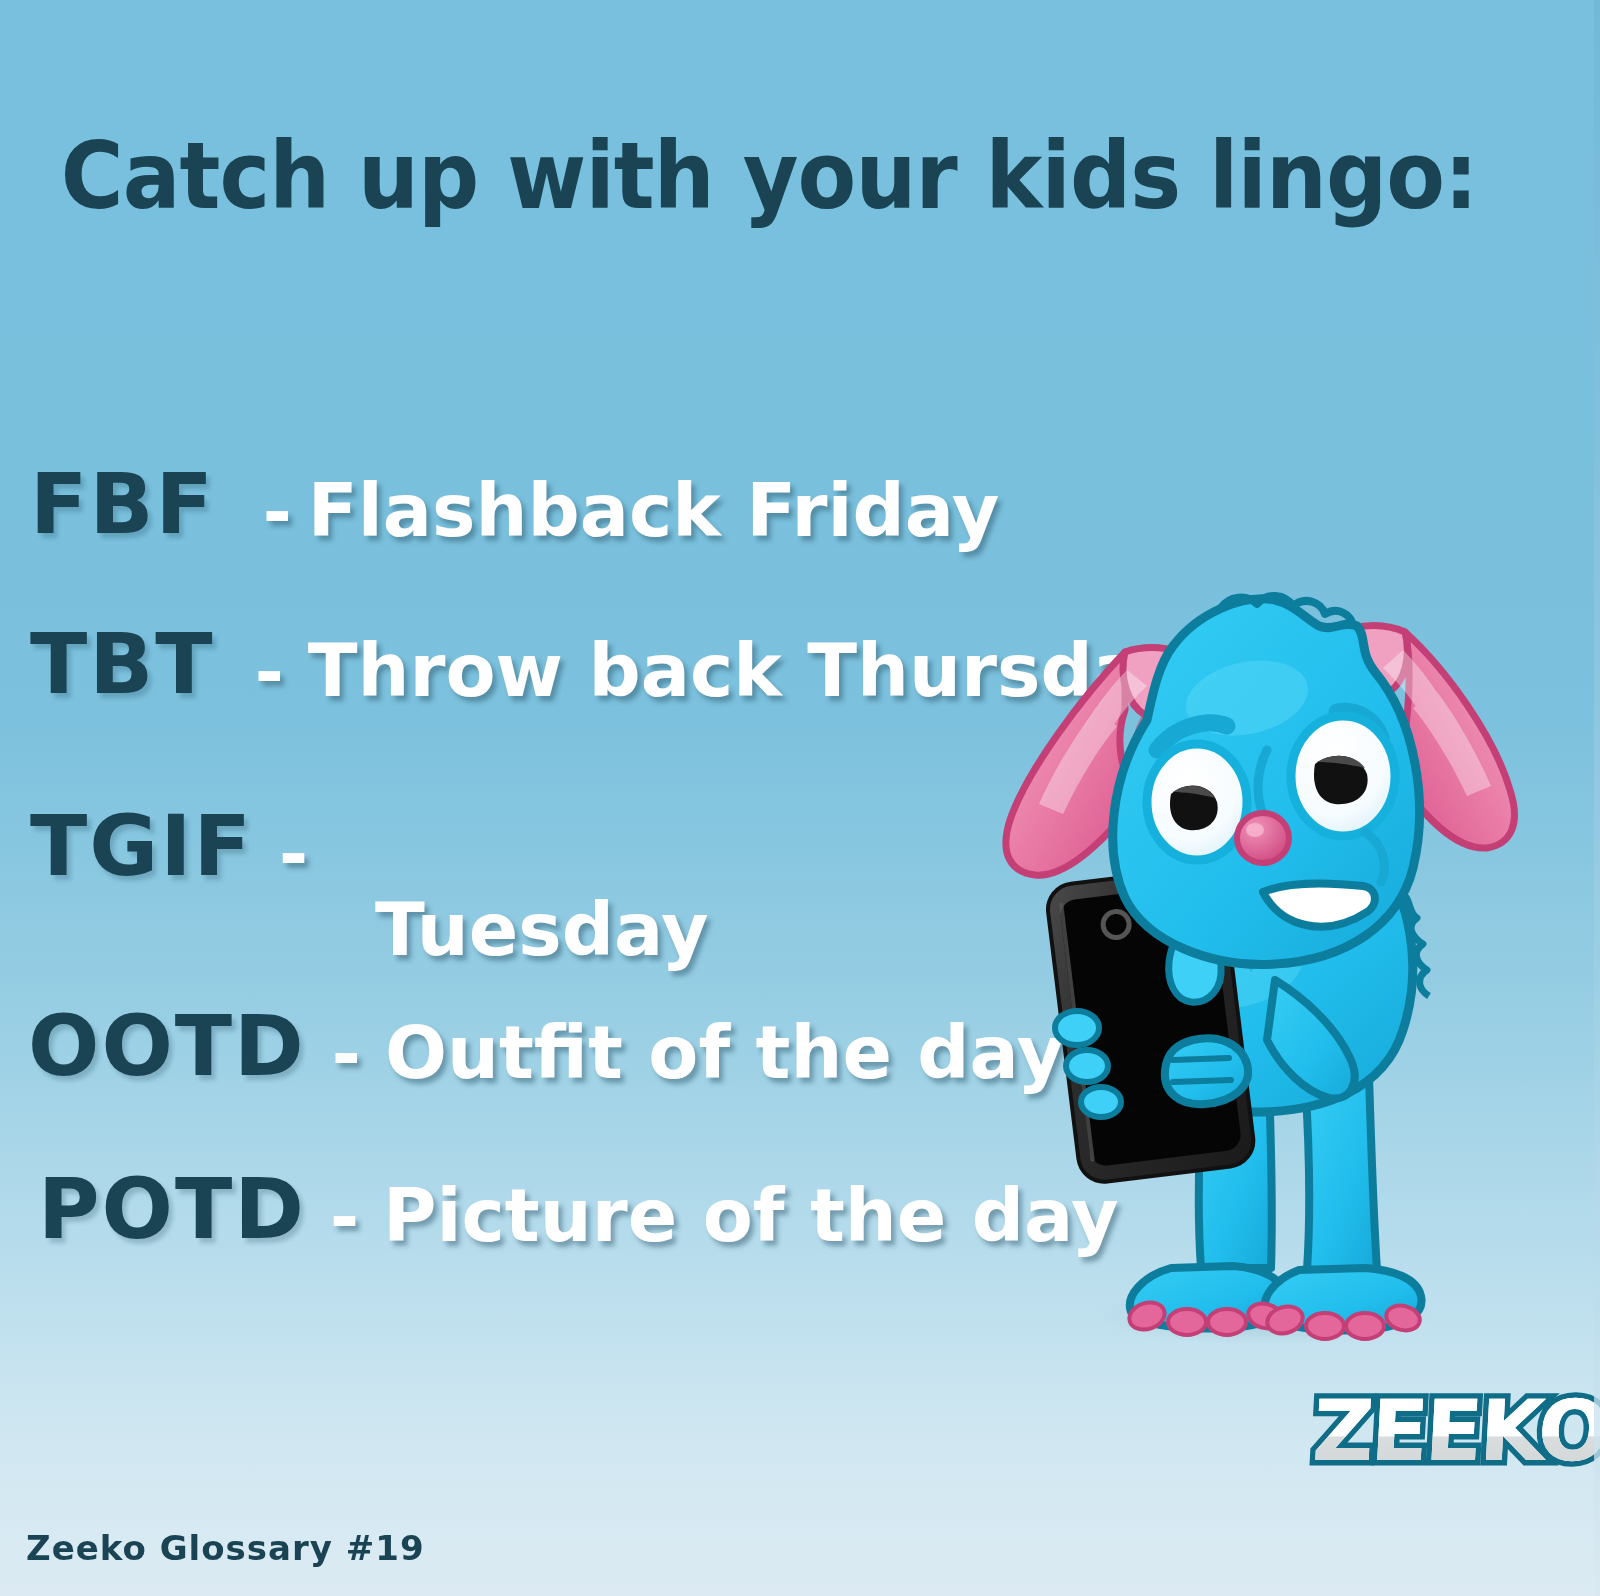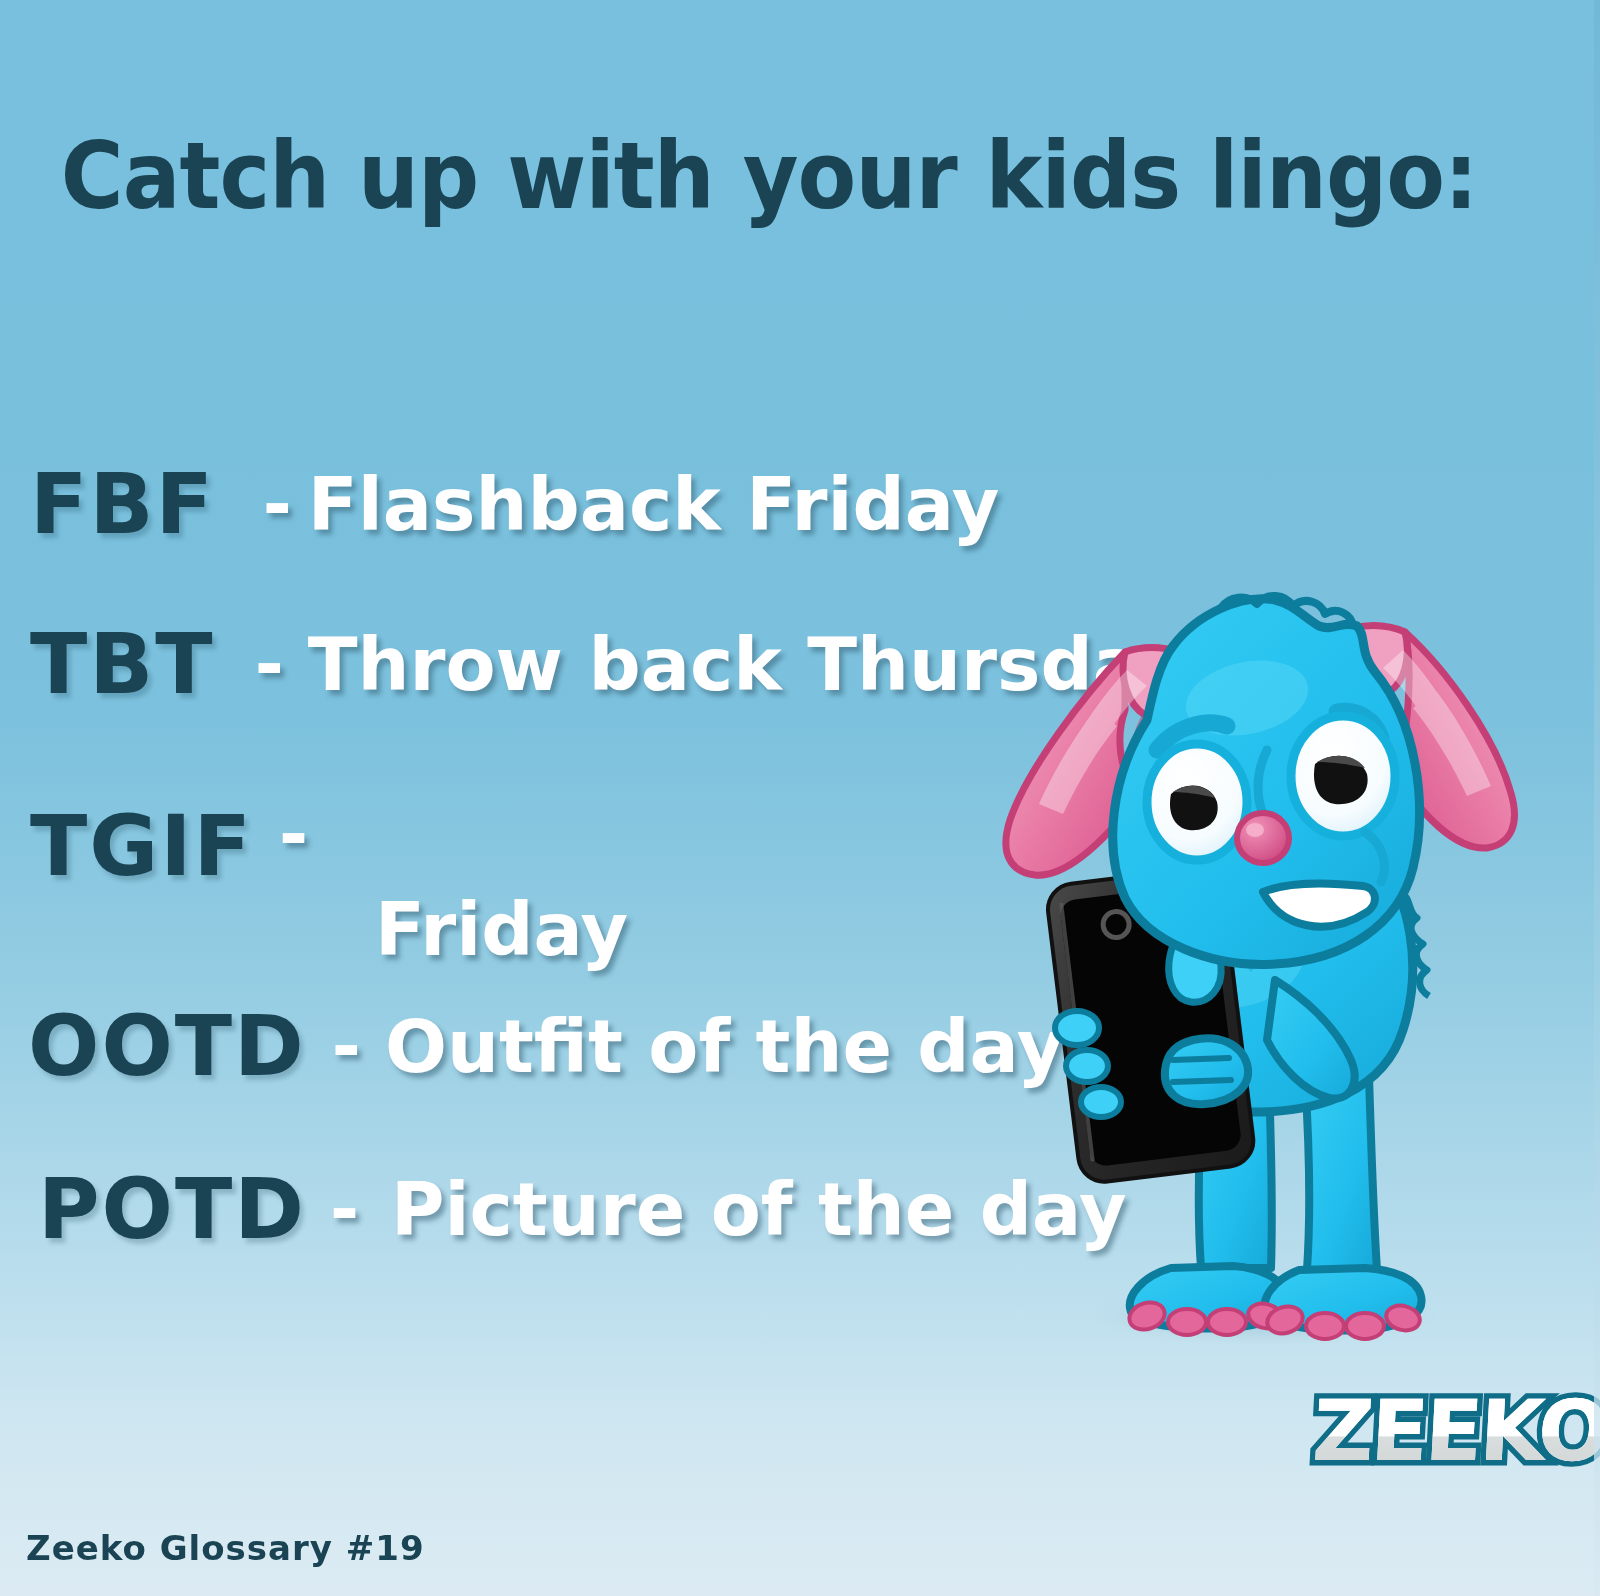--- a/index.html
+++ b/index.html
@@ -45,21 +45,21 @@
     white-space:nowrap;
   }
 
   
   #list {
     position:absolute; top:455px; left:0; width:1080px;
   }
   .row {
     position:relative;
     display:flex;
-    align-items:center;
+    align-items:flex-end;
     height:auto;
   }
   .acro {
     font-size:84px; font-weight:bold;
     color:#1a4454;
     letter-spacing:2px;
     text-shadow:4px 5px 4px rgba(20,60,78,.22);
     white-space:nowrap;
     font-family:"DejaVu Sans", sans-serif;
   }
@@ -174,33 +174,33 @@
       <span class="acro">TBT</span>
       <span class="dash">-</span>
       <span class="def" style="margin-left:24px">Throw back Thursday</span>
     </div>
 
     <div class="row" id="row-tgif">
       <span class="acro">TGIF</span>
       <span class="dash">-</span>
     </div>
     <div id="row-tgif-cont">
-      <span class="def-wrap2">Friday</span>
+      <span class="def-wrap2">Tuesday</span>
     </div>
 
     <div class="row" id="row-ootd">
       <span class="acro">OOTD</span>
       <span class="dash">-</span>
       <span class="def" style="margin-left:24px">Outfit of the day</span>
     </div>
 
     <div class="row" id="row-potd">
       <span class="acro">POTD</span>
       <span class="dash">-</span>
-      <span class="def" style="margin-left:32px">Picture of the day</span>
+      <span class="def" style="margin-left:24px">Picture of the day</span>
     </div>
 
   </div>
 
   <div id="monster">
     <svg viewBox="0 0 560 930" xmlns="http://www.w3.org/2000/svg">
       <defs>
         <linearGradient id="bodyGrad" x1="0" y1="0" x2="1" y2="1">
           <stop offset="0%" stop-color="#35cdf4"></stop>
           <stop offset="60%" stop-color="#21bdec"></stop>

